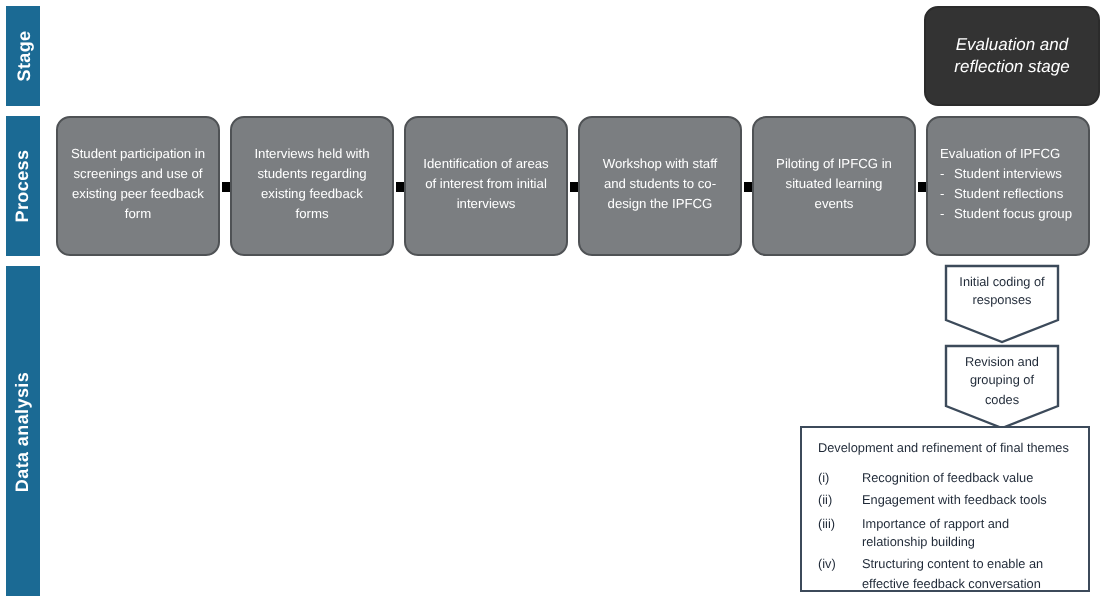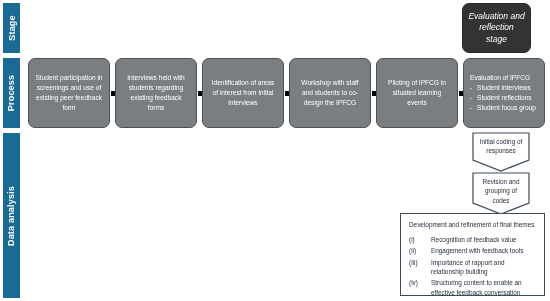--- a/index.html
+++ b/index.html
@@ -191,21 +191,21 @@
   <div class="rail-tab" style="left:3px; top:58px; width:17px; height:70px;">
     <span class="rail-label">Process</span>
   </div>
 
   <div class="rail-tab" style="left:3px; top:133px; width:17px; height:165px;">
     <span class="rail-label">Data analysis</span>
   </div>
 
 
 
-  <div class="stage-box" style="left:462px; top:3px; width:69px; height:50px;">
+  <div class="stage-box" style="left:462px; top:3px; width:88px; height:50px;">
     <span>Evaluation and reflection stage</span>
   </div>
 
   <div class="process-box" style="left:28px; top:58px; width:82px; height:70px;">
     <span class="proc-title">Student participation in screenings and use of existing peer feedback form</span>
   </div>
 
   <div class="arrow" style="left:111px; top:93px;">
     <span class="shaft"></span>
     <span class="head"></span>

